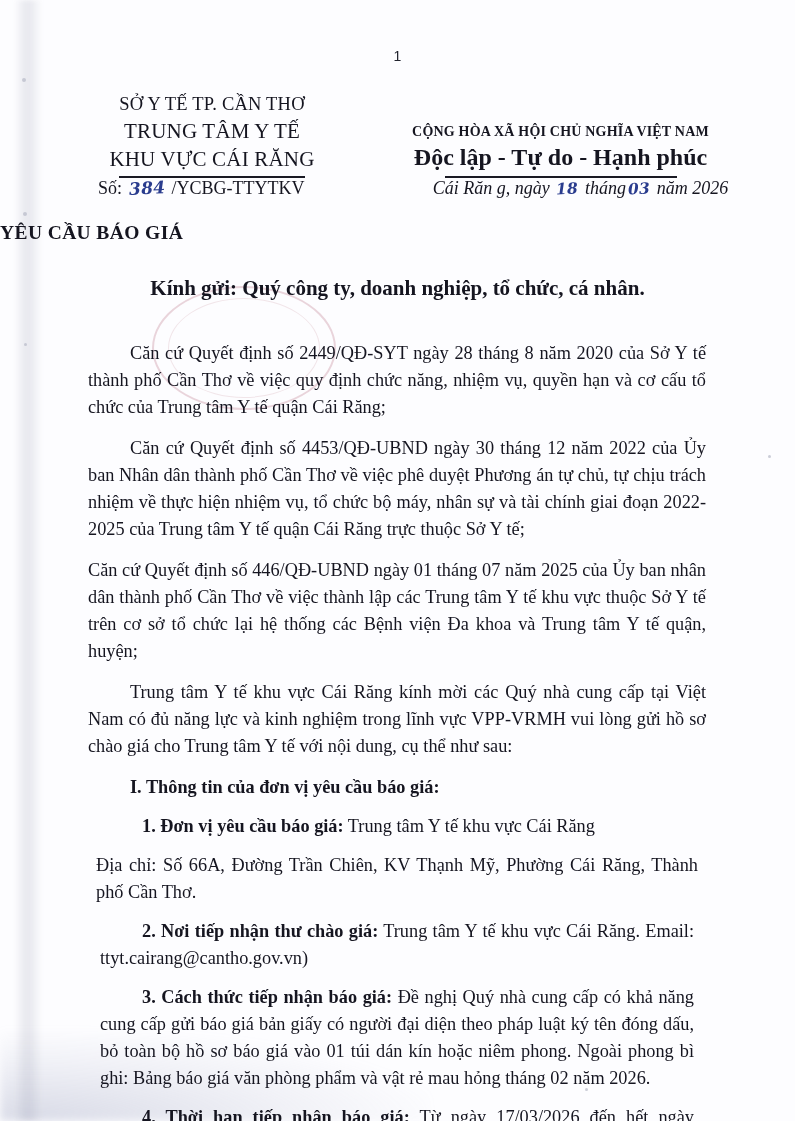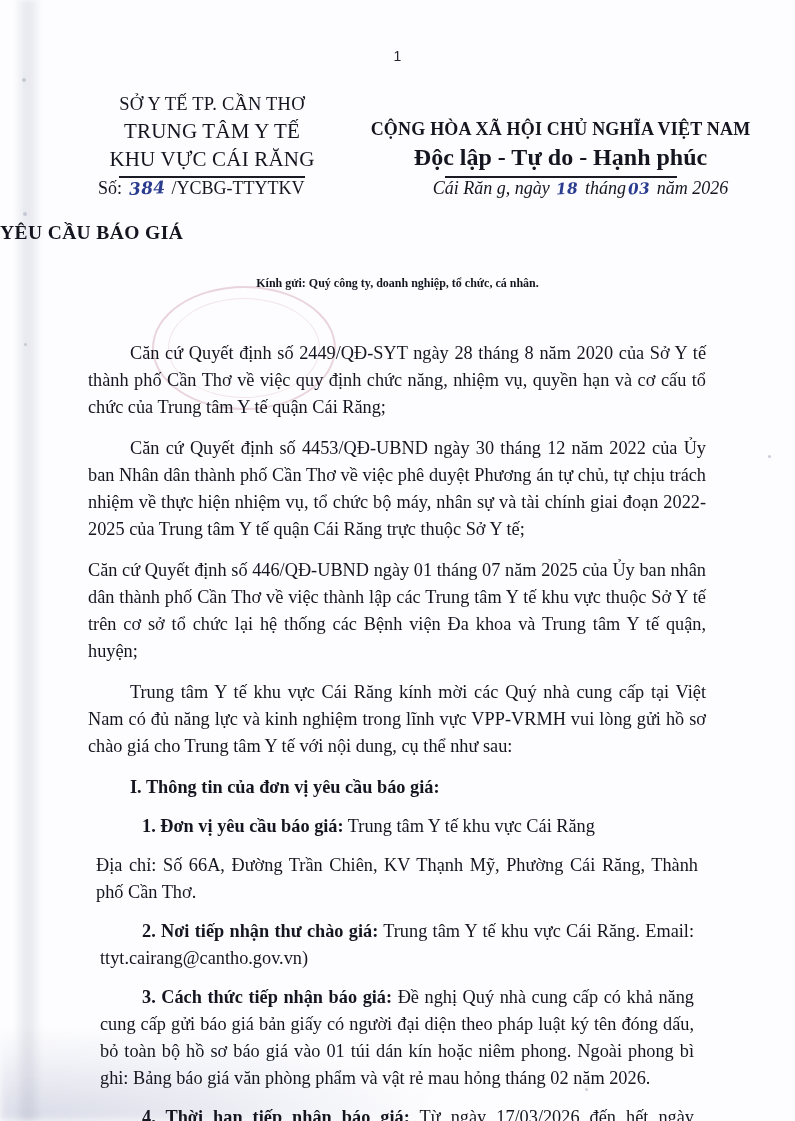--- a/index.html
+++ b/index.html
@@ -108,21 +108,21 @@
     letter-spacing: .2px;
     white-space: nowrap;
   }
   .org-underline {
     width: 186px;
     height: 1.6px;
     background: #1a1a24;
     margin: 3px auto 0 auto;
   }
   .nation-line1 {
-    font-size: 18px;
+    font-size: 14px;
     font-weight: bold;
     letter-spacing: .2px;
     line-height: 1.36;
     white-space: nowrap;
   }
   .nation-line2 {
     font-size: 24px;
     font-weight: bold;
     line-height: 1.36;
     white-space: nowrap;
@@ -178,21 +178,21 @@
     text-align: left;
     font-size: 19.5px;
     font-weight: bold;
     letter-spacing: .4px;
   }
   .addressee {
     position: absolute;
     top: 276px;
     left: 0; right: 0;
     text-align: center;
-    font-size: 12px;
+    font-size: 21px;
     font-weight: bold;
   }
 
   
   .body {
     position: absolute;
     top: 340px;
     left: 88px;
     width: 618px;
     font-size: 18.3px;

